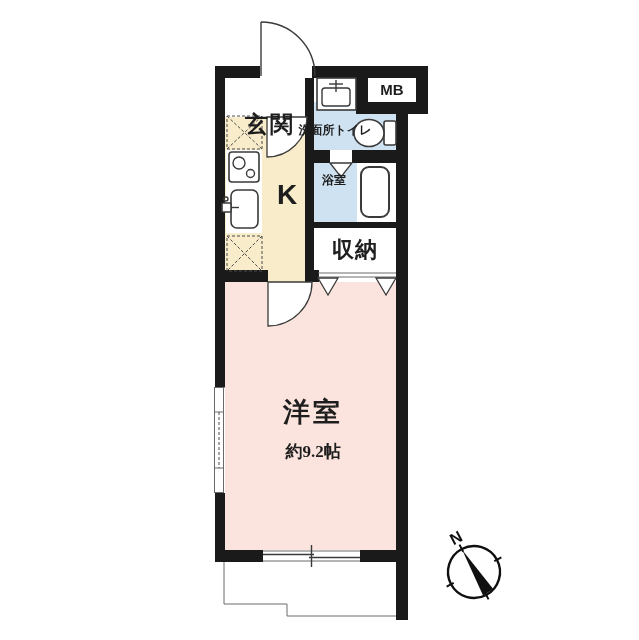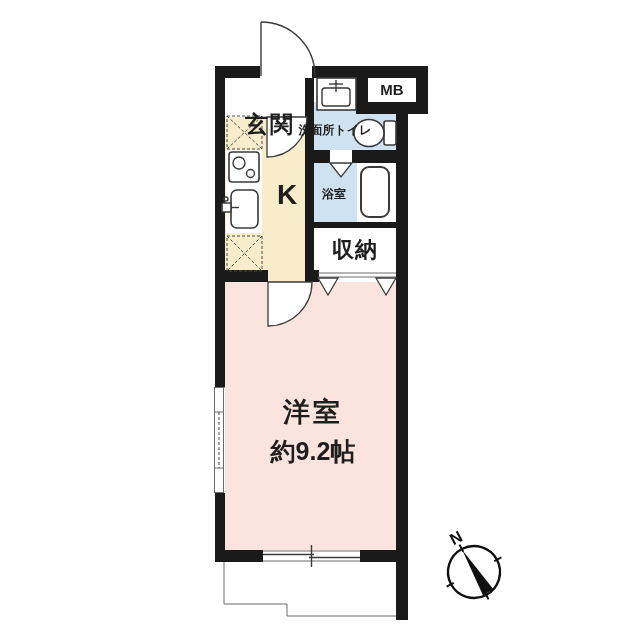--- a/index.html
+++ b/index.html
@@ -169,21 +169,21 @@
 
   <div class="label" style="left:368px;top:79px;width:48px;height:22px;font-size:15px;">MB</div>
 
   <div class="label two-line" style="left:312px;top:115px;width:46px;height:32px;font-size:12px;">
     <div>洗面所</div>
     <div>トイレ</div>
   </div>
 
   <div class="label" style="left:272px;top:178px;width:30px;height:34px;font-size:28px;">K</div>
 
-  <div class="label" style="left:316px;top:187px;width:36px;height:16px;font-size:12px;">浴室</div>
+  <div class="label" style="left:316px;top:173px;width:36px;height:16px;font-size:12px;">浴室</div>
 
   <div class="label" style="left:263px;top:397px;width:100px;height:32px;font-size:27px;letter-spacing:3px;">洋室</div>
 
   <div class="label" style="left:314px;top:237px;width:82px;height:26px;font-size:22px;letter-spacing:1px;">収納</div>
 
-  <div class="label" style="left:253px;top:437px;width:120px;height:30px;font-size:25px;">約9.2帖</div>
+  <div class="label" style="left:253px;top:437px;width:120px;height:30px;font-size:17px;font-family:Liberation Serif, serif;">約9.2帖</div>
 
 </div>
 
 </body></html>

